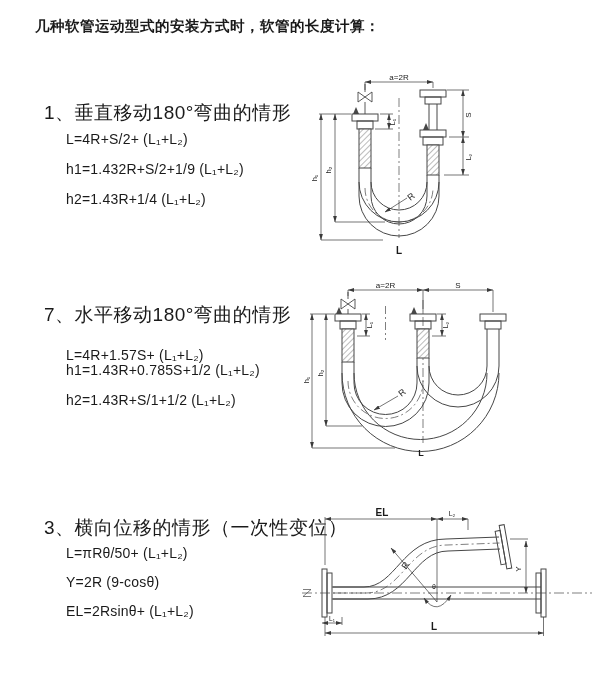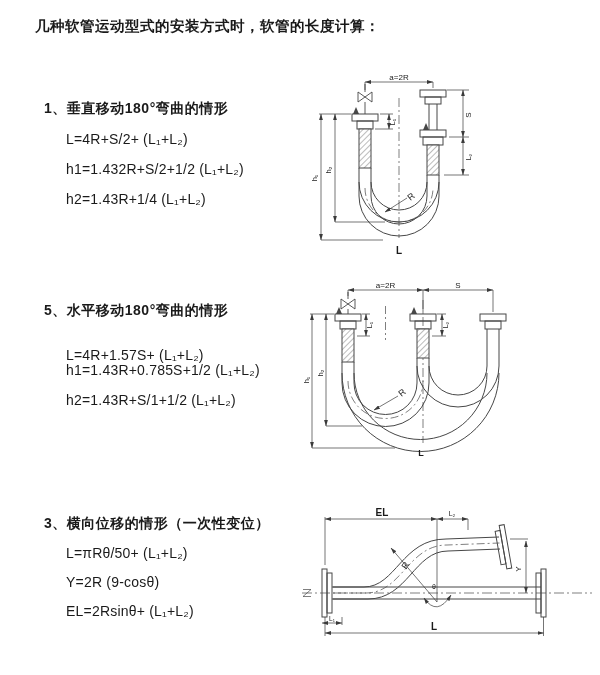--- a/index.html
+++ b/index.html
@@ -1,33 +1,33 @@
 <!DOCTYPE html>
 <html><head>
 <meta charset="utf-8">
 <style>
   html,body{margin:0;padding:0;background:#ffffff;}
   .page{position:relative;width:600px;height:675px;background:#ffffff;
         font-family:"Liberation Sans","DejaVu Sans",sans-serif;color:#1a1a1a;overflow:hidden;}
   .title{position:absolute;left:35px;top:17px;font-size:14.5px;font-weight:bold;letter-spacing:.5px;}
-  .heading{position:absolute;font-size:14px;font-weight:bold;letter-spacing:.5px;}
+  .heading{position:absolute;font-size:19px;font-weight:normal;letter-spacing:.5px;}
   .formula{position:absolute;font-size:14px;letter-spacing:.2px;}
   svg.diag{position:absolute;}
   svg.diag text{font-family:"Liberation Sans","DejaVu Sans",sans-serif;fill:#1a1a1a;}
 </style>
 </head>
 <body>
 
 <div class="page">
 
   <div class="title">几种软管运动型式的安装方式时，软管的长度计算：</div>
 
   <div class="heading" style="left:44px;top:100px">1、垂直移动180°弯曲的情形</div>
   <div class="formula" style="left:66px;top:131px">L=4R+S/2+ (L₁+L₂)</div>
-  <div class="formula" style="left:66px;top:161px">h1=1.432R+S/2+1/2 (L₁+L₂)</div>
+  <div class="formula" style="left:66px;top:161px">h1=1.432R+S/2+1/9 (L₁+L₂)</div>
   <div class="formula" style="left:66px;top:191px">h2=1.43R+1/4 (L₁+L₂)</div>
 
   <svg class="diag" style="left:303px;top:70px" width="280" height="190" viewBox="0 0 280 190">
     <defs>
       <marker id="ar1" viewBox="0 0 10 6" refX="9.5" refY="3" markerWidth="9" markerHeight="5.4" orient="auto-start-reverse">
         <path d="M0,0 L10,3 L0,6 Z" fill="#3a3a3a"></path>
       </marker>
       <pattern id="hb1" width="4" height="4" patternUnits="userSpaceOnUse" patternTransform="rotate(45)">
         <rect width="4" height="4" fill="#ffffff"></rect>
         <line x1="0" y1="0" x2="0" y2="4" stroke="#7a7a7a" stroke-width="1"></line>
@@ -83,21 +83,21 @@
     <text x="96" y="9.5" font-size="8" text-anchor="middle">a=2R</text>
     <text x="14" y="108" font-size="7.5" text-anchor="middle" transform="rotate(-90 14,108)">h₁</text>
     <text x="28" y="100" font-size="7.5" text-anchor="middle" transform="rotate(-90 28,100)">h₂</text>
     <text x="168" y="45" font-size="8" text-anchor="middle" transform="rotate(-90 168,45)">S</text>
     <text x="168" y="87" font-size="7" text-anchor="middle" transform="rotate(-90 168,87)">L₂</text>
     <text x="92" y="52" font-size="7" text-anchor="middle" transform="rotate(-90 92,52)">L₁</text>
     <text x="110" y="129" font-size="9" text-anchor="middle" transform="rotate(-40 110,129)">R</text>
     <text x="96" y="184" font-size="10" font-weight="bold" text-anchor="middle">L</text>
   </svg>
 
-  <div class="heading" style="left:44px;top:302px">5、水平移动180°弯曲的情形</div>
+  <div class="heading" style="left:44px;top:302px">7、水平移动180°弯曲的情形</div>
   <div class="formula" style="left:66px;top:347px">L=4R+1.57S+ (L₁+L₂)</div>
   <div class="formula" style="left:66px;top:362px">h1=1.43R+0.785S+1/2 (L₁+L₂)</div>
   <div class="formula" style="left:66px;top:392px">h2=1.43R+S/1+1/2 (L₁+L₂)</div>
 
   <svg class="diag" style="left:300px;top:278px" width="295" height="180" viewBox="0 0 295 180">
     <defs>
       <marker id="ar2" viewBox="0 0 10 6" refX="9.5" refY="3" markerWidth="9" markerHeight="5.4" orient="auto-start-reverse">
         <path d="M0,0 L10,3 L0,6 Z" fill="#3a3a3a"></path>
       </marker>
       <pattern id="hb2" width="4" height="4" patternUnits="userSpaceOnUse" patternTransform="rotate(45)">

